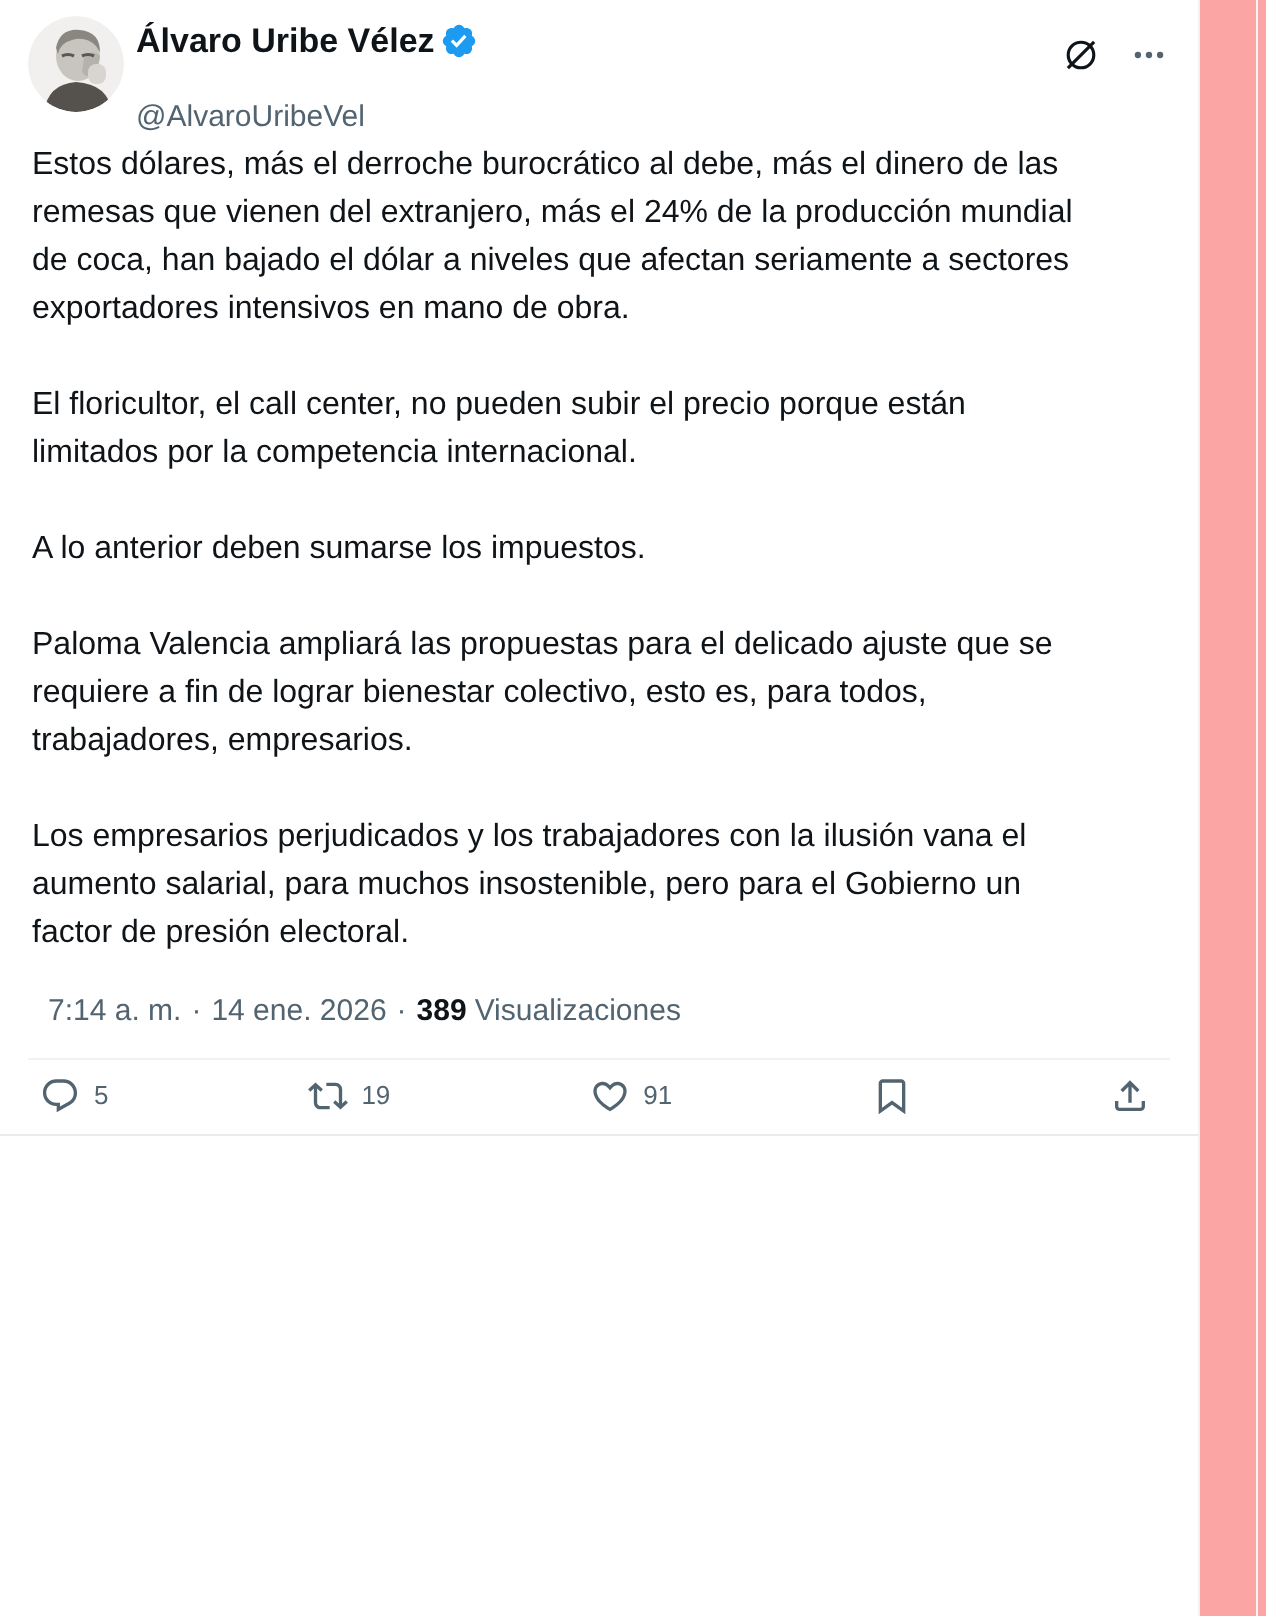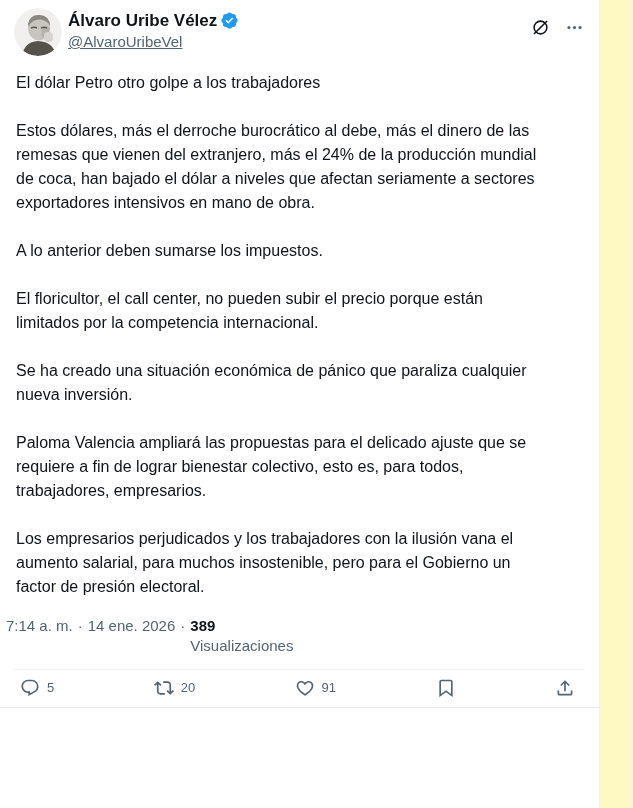--- a/index.html
+++ b/index.html
@@ -4,21 +4,21 @@
 <style>
   * { box-sizing: border-box; margin: 0; padding: 0; }
   html,body { background:#ffffff; }
   body {
     width: 633px; height: 808px;
     font-family: "Liberation Sans", "DejaVu Sans", sans-serif;
     color: #0f1419;
     overflow: hidden;
     position: relative;
   }
-  .page { position: relative; width: 633px; height: 808px; background:#fef9c3; }
+  .page { position: relative; width: 633px; height: 808px; background:#fca5a5; }
   .tweet-card {
     position: absolute; left: 0; top: 0;
     width: 600px; height: 808px;
     background: #fff;
     border-right: 1px solid #eff3f4;
   }
   .outer-column-line {
     position: absolute; left: 628px; top: 0; width: 1px; height: 808px;
     background: #f2f4f5;
   }
@@ -34,41 +34,41 @@
     overflow: hidden; flex: 0 0 48px;
     cursor: pointer;
   }
   .author-block { margin-left: 6px; padding-left: 0; flex: 1 1 auto; margin-top: 2px; }
   .name-row { display: flex; align-items: center; }
   .display-name {
     font-size: 17px; font-weight: 700; line-height: 21px; color: #0f1419;
     cursor: pointer;
   }
   .verified-badge { width: 19px; height: 19px; margin-left: 3px; flex: 0 0 auto; }
-  .handle { font-size: 15px; line-height: 20px; color: #536471; display:block; margin-top:1px;text-decoration:underline; }
+  .handle { font-size: 15px; line-height: 20px; color: #536471; display:block; margin-top:18px; }
   .header-actions { display: flex; align-items: center; gap: 14px; margin-top: 9px; }
   .icon-btn { background: none; border: none; cursor: pointer; display: flex; align-items: center; justify-content: center; padding: 0; }
 
   
   .tweet-body { padding: 11px 16px 0 16px; }
   .tweet-body p {
     font-size: 16px; line-height: 24px; color: #0f1419;
     white-space: pre-line;
     margin-bottom: 24px;
   }
 
   
   .meta-row {
-    padding: 0 6px; margin-top: -7px;
+    padding: 0 24px; margin-top: -7px;
     font-size: 15px; line-height: 20px; color: #536471;
     display: flex; align-items: baseline; flex-wrap: wrap; text-align: right;
   }
   .meta-sep { margin: 0 5px; }
   .views-count { font-weight: 700; color: #0f1419; margin-right: 4px; }
-  .views-link { cursor: pointer; display: inline-flex; align-items: baseline; flex-direction: column; }
+  .views-link { cursor: pointer; display: inline-flex; align-items: baseline; }
 
   .divider { height: 1px; background: #eff3f4; margin: 13px 14px 0 14px; }
 
   
   .action-bar {
     display: flex; align-items: center; justify-content: space-between;
     padding: 8px 24px 9px 20px;
   }
   .action-btn {
     background: none; border: none; cursor: pointer;
@@ -124,30 +124,27 @@
           <svg width="19" height="19" viewBox="0 0 24 24" fill="#536471">
             <circle cx="5" cy="12" r="2"></circle>
               <circle cx="12" cy="12" r="2"></circle>
               <circle cx="19" cy="12" r="2"></circle>
           </svg>
         </button>
       </div>
     </header>
 
     <div class="tweet-body">
-      <p>El dólar Petro otro golpe a los trabajadores</p>
       <p>Estos dólares, más el derroche burocrático al debe, más el dinero de las
 remesas que vienen del extranjero, más el 24% de la producción mundial
 de coca, han bajado el dólar a niveles que afectan seriamente a sectores
 exportadores intensivos en mano de obra.</p>
-      <p>A lo anterior deben sumarse los impuestos.</p>
       <p>El floricultor, el call center, no pueden subir el precio porque están
 limitados por la competencia internacional.</p>
-      <p>Se ha creado una situación económica de pánico que paraliza cualquier
-nueva inversión.</p>
+      <p>A lo anterior deben sumarse los impuestos.</p>
       <p>Paloma Valencia ampliará las propuestas para el delicado ajuste que se
 requiere a fin de lograr bienestar colectivo, esto es, para todos,
 trabajadores, empresarios.</p>
       <p>Los empresarios perjudicados y los trabajadores con la ilusión vana el
 aumento salarial, para muchos insostenible, pero para el Gobierno un
 factor de presión electoral.</p>
     </div>
 
     <div class="meta-row">
       <span>7:14 a. m.</span>
@@ -166,21 +163,21 @@
       <button class="action-btn" aria-label="Reply">
         <svg width="20" height="20" viewBox="0 0 24 24" fill="#536471">
           <path d="M1.751 10c0-4.42 3.584-8 8.005-8h4.366c4.49 0 8.129 3.64 8.129 8.13 0 2.96-1.607 5.68-4.196 7.11l-8.054 4.46v-3.69h-.067c-4.49.1-8.183-3.51-8.183-8.01zm8.005-6c-3.317 0-6.005 2.69-6.005 6 0 3.37 2.77 6.08 6.138 6.01l.351-.01h1.761v2.3l5.087-2.81c1.951-1.08 3.163-3.13 3.163-5.36 0-3.39-2.744-6.13-6.129-6.13H9.756z"></path>
         </svg>
         <span class="action-count">5</span>
       </button>
       <button class="action-btn" aria-label="Repost">
         <svg width="20" height="20" viewBox="0 0 24 24" fill="#536471">
           <path d="M4.5 3.88l4.432 4.14-1.364 1.46L5.5 7.55V16c0 1.1.896 2 2 2H13v2H7.5c-2.209 0-4-1.79-4-4V7.55L1.432 9.48.068 8.02 4.5 3.88zM16.5 6H11V4h5.5c2.209 0 4 1.79 4 4v8.45l2.068-1.93 1.364 1.46-4.432 4.14-4.432-4.14 1.364-1.46 2.068 1.93V8c0-1.1-.896-2-2-2z"></path>
         </svg>
-        <span class="action-count">20</span>
+        <span class="action-count">19</span>
       </button>
       <button class="action-btn" aria-label="Like">
         <svg width="20" height="20" viewBox="0 0 24 24" fill="#536471">
           <path d="M16.697 5.5c-1.222-.06-2.679.51-3.89 2.16l-.805 1.09-.806-1.09C9.984 6.01 8.526 5.44 7.304 5.5c-1.243.07-2.349.78-2.91 1.91-.552 1.12-.633 2.78.479 4.82 1.074 1.97 3.257 4.27 7.129 6.61 3.87-2.34 6.052-4.64 7.126-6.61 1.111-2.04 1.03-3.7.477-4.82-.561-1.13-1.666-1.84-2.908-1.91zm4.187 7.69c-1.351 2.48-4.001 5.12-8.379 7.67l-.503.3-.504-.3c-4.379-2.55-7.029-5.19-8.382-7.67-1.36-2.5-1.41-4.86-.514-6.67.887-1.79 2.647-2.91 4.601-3.01 1.651-.09 3.368.56 4.798 2.01 1.429-1.45 3.146-2.1 4.796-2.01 1.954.1 3.714 1.22 4.601 3.01.896 1.81.846 4.17-.514 6.67z"></path>
         </svg>
         <span class="action-count">91</span>
       </button>
       <button class="action-btn" aria-label="Bookmark">
         <svg width="20" height="20" viewBox="0 0 24 24" fill="#536471">
           <path d="M4 4.5C4 3.12 5.119 2 6.5 2h11C18.881 2 20 3.12 20 4.5v18.44l-8-5.71-8 5.71V4.5zM6.5 4c-.276 0-.5.22-.5.5v14.56l6-4.29 6 4.29V4.5c0-.28-.224-.5-.5-.5h-11z"></path>

